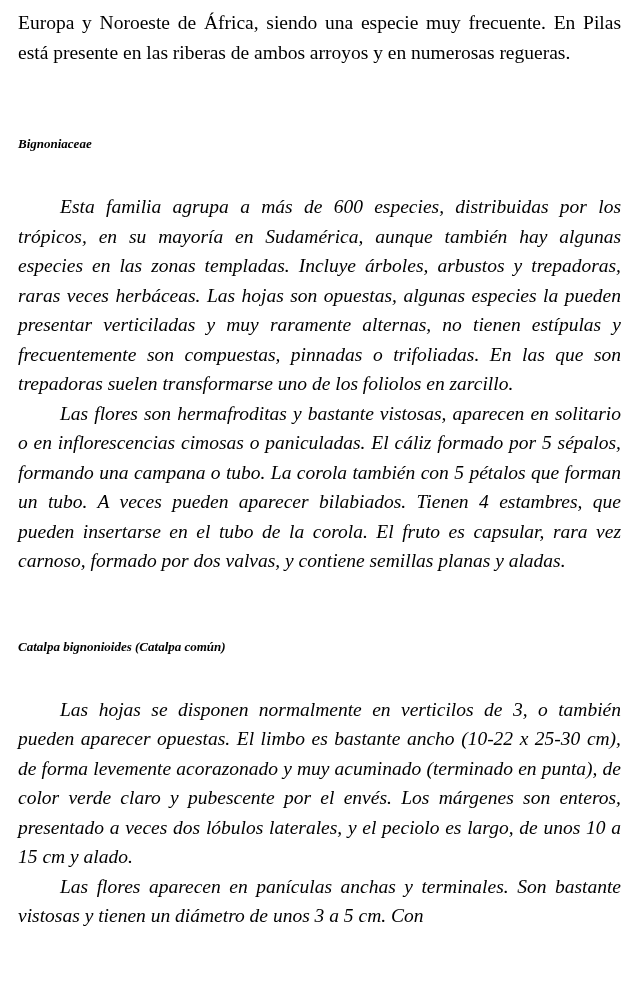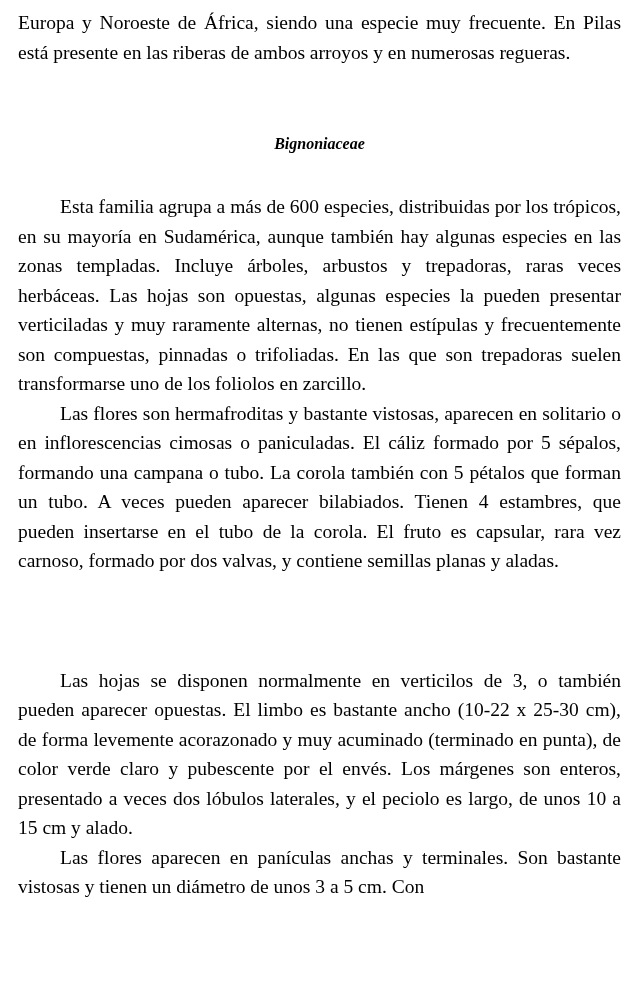--- a/index.html
+++ b/index.html
@@ -24,26 +24,26 @@
   p {
     margin: 0;
     font-size: 19.5px;
     line-height: 29.5px;
     text-align: justify;
     text-justify: inter-word;
     hyphens: none;
   }
   p.indent {
     text-indent: 42px;
+    font-style: italic;
   }
   .heading {
-    text-align: center;
     font-weight: bold;
     font-style: italic;
-    font-size: 16px;
+    font-size: 13px;
     line-height: 29px;
   }
   .spacer-lg { height: 62px; }
   .spacer-md { height: 56px; }
   .spacer-sm { height: 34px; }
 </style>
 </head>
 <body>
 
 <div class="page">
@@ -55,20 +55,21 @@
   <p class="heading">Bignoniaceae</p>
 
   <div class="spacer-sm"></div>
 
   <p class="indent">Esta familia agrupa a más de 600 especies, distribuidas por los trópicos, en su mayoría en Sudamérica, aunque también hay algunas especies en las zonas templadas. Incluye árboles, arbustos y trepadoras, raras veces herbáceas. Las hojas son opuestas, algunas especies la pueden presentar verticiladas y muy raramente alternas, no tienen estípulas y frecuentemente son compuestas, pinnadas o trifoliadas. En  las que son trepadoras suelen transformarse uno de los foliolos en zarcillo.</p>
 
   <p class="indent">Las flores son hermafroditas y bastante vistosas, aparecen en solitario o en inflorescencias cimosas o paniculadas. El cáliz formado por 5 sépalos, formando una campana o tubo. La corola también con 5 pétalos que forman un tubo. A veces pueden aparecer bilabiados. Tienen 4 estambres, que pueden insertarse en el tubo de la corola. El fruto es capsular, rara vez carnoso, formado por dos valvas, y contiene semillas planas y aladas.</p>
 
   <div class="spacer-md"></div>
 
+  <p class="heading">Catalpa bignonioides (Catalpa común)</p>
 
   <div class="spacer-sm"></div>
 
 
   <p class="indent">Las hojas se disponen normalmente en verticilos de 3, o también pueden aparecer opuestas.  El limbo es bastante ancho (10-22 x 25-30 cm), de forma levemente acorazonado y muy acuminado (terminado en punta), de color verde claro y pubescente por el envés. Los márgenes son enteros, presentado a veces dos lóbulos laterales, y el peciolo es largo, de unos 10 a 15 cm y alado.</p>
 
   <p class="indent">Las flores aparecen en panículas anchas y terminales. Son bastante vistosas y tienen un diámetro de unos 3 a 5 cm. Con</p>
 
 </div>
 

